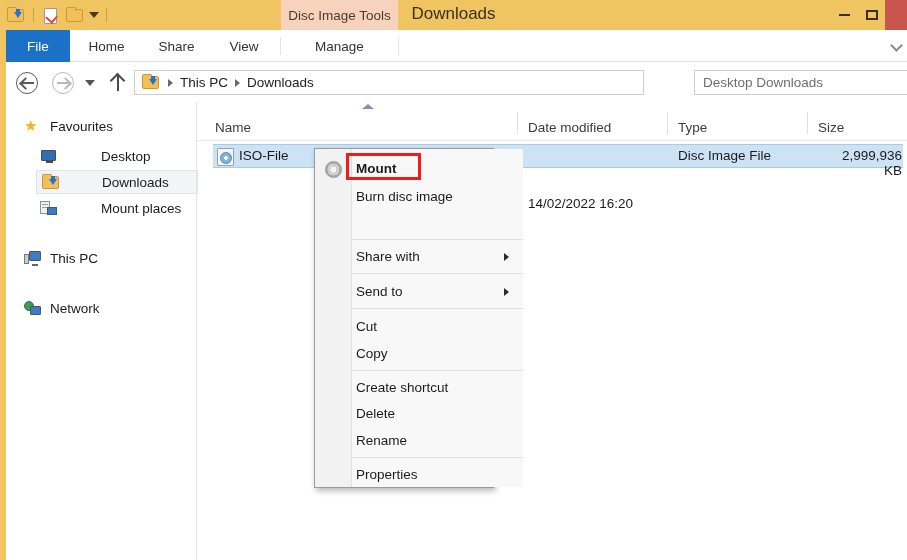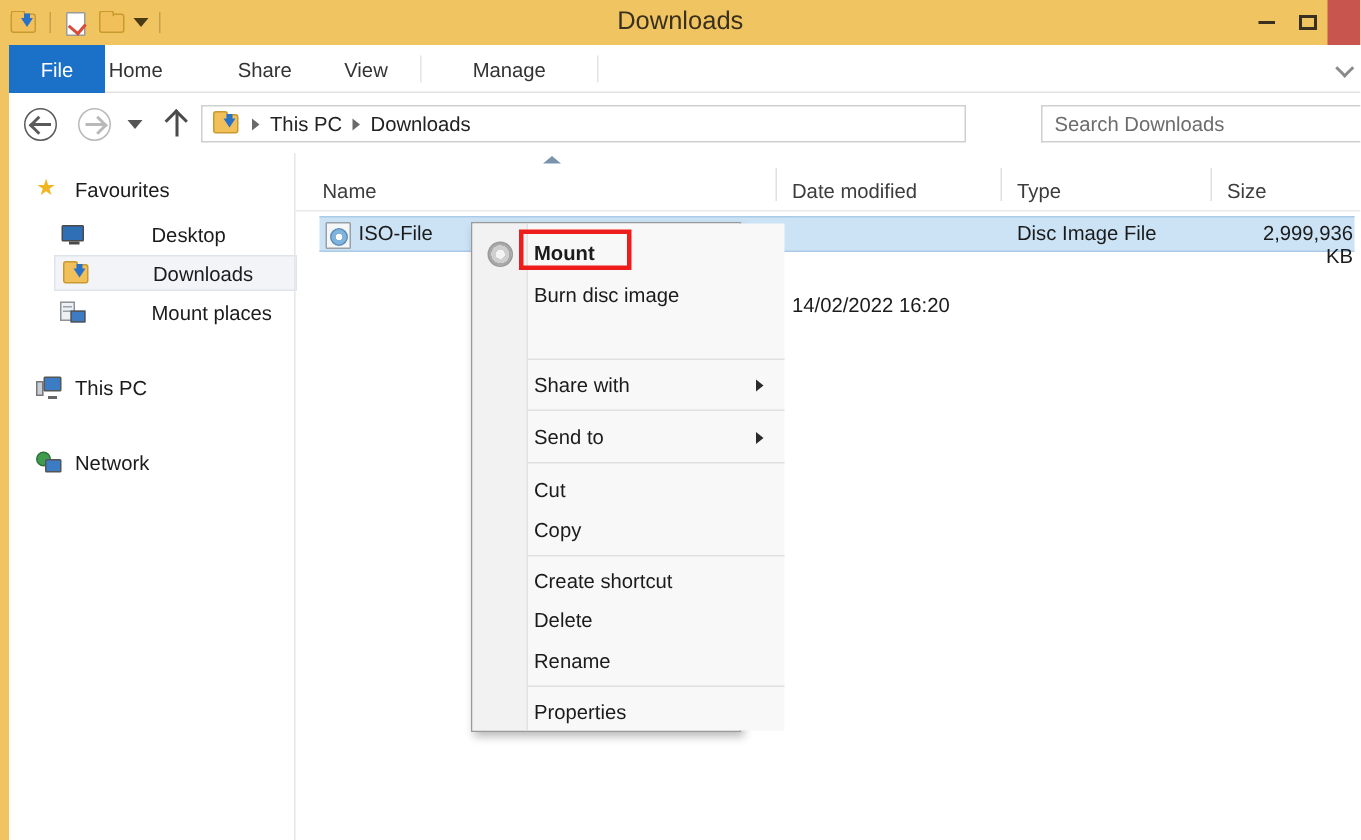--- a/index.html
+++ b/index.html
@@ -106,21 +106,21 @@
   }
   .tab {
     position:absolute; top:0; height:32px;
     display:flex; align-items:center; justify-content:center;
     font-size:13.5px; color:#333333;
   }
   .tab.file {
     left:6px; width:64px;
     background:#1b70c8; color:#ffffff;
   }
-  .tab.home   { left:54px;  width:73px; }
+  .tab.home   { left:70px;  width:73px; }
   .tab.share  { left:143px; width:67px; }
   .tab.view   { left:210px; width:68px; }
   .tab.manage { left:281px; width:117px; }
   .tab-sep {
     position:absolute; top:7px; width:1px; height:18px; background:#e4e4e4;
   }
   .ribbon-chevron {
     position:absolute; top:11px; right:6px;
     width:9px; height:9px;
     border-right:2px solid #8a8a8a; border-bottom:2px solid #8a8a8a;
@@ -391,20 +391,21 @@
         <span class="doc-glyph"></span>
         <span class="doc-check"></span>
       </span>
       <span class="qat-icon">
         <span class="folder-glyph"></span>
       </span>
       <span class="qat-caret"></span>
       <span class="qat-sep"></span>
     </div>
 
+    <div class="ctx-tab-header">Disc Image Tools</div>
 
     <div class="titlebar-title">Downloads</div>
 
     <div class="win-btns">
       <div class="win-btn">
           <span class="min-glyph"></span>
         </div>
       <div class="win-btn">
           <span class="max-glyph"></span>
         </div>
@@ -445,21 +446,21 @@
       <span class="crumb-sep"></span>
       <span class="crumb-text">This PC</span>
       <span class="crumb-sep"></span>
       <span class="crumb-text">Downloads</span>
     </div>
     <div class="addr-caret"></div>
     <div class="addr-vsep"></div>
     <div class="refresh-icon"></div>
 
     <div class="search-box">
-      <span class="search-placeholder">Search Downloads</span>
+      <span class="search-placeholder">Desktop Downloads</span>
     </div>
   </div>
 
   <div class="body-area">
     <div class="body-left-edge"></div>
 
     <div class="sidebar">
       <div class="side-item" style="top:12px">
         <span class="side-icon">
             <span class="star-icon">★</span>

